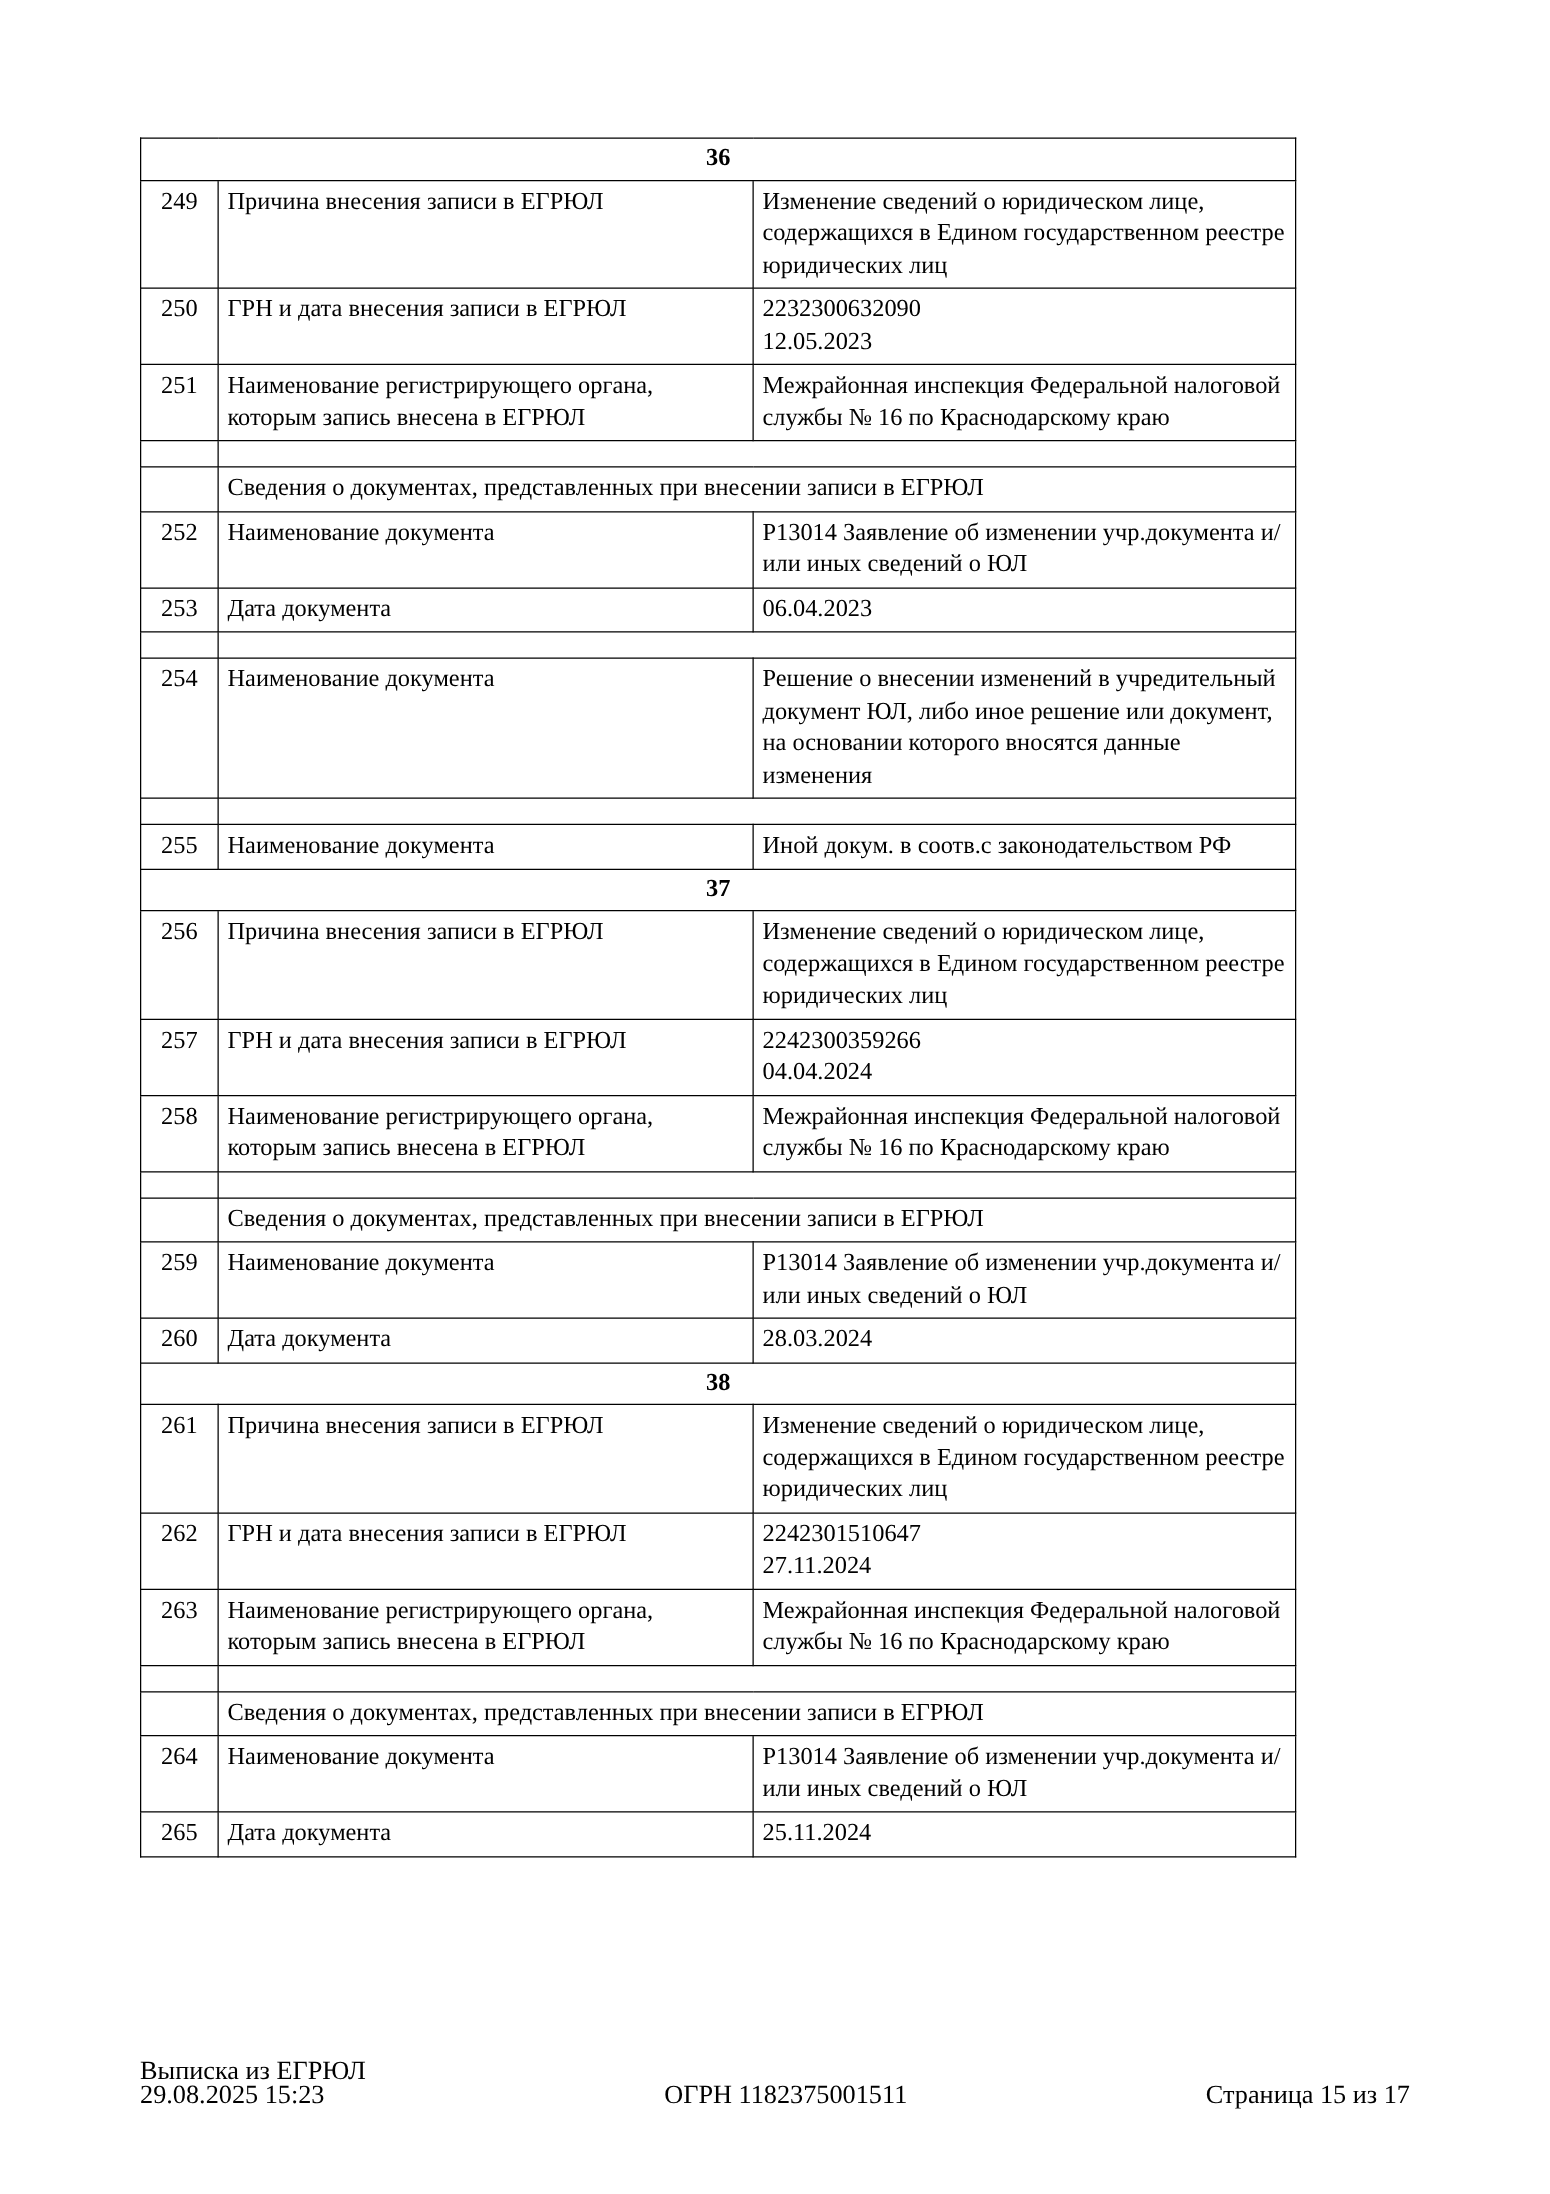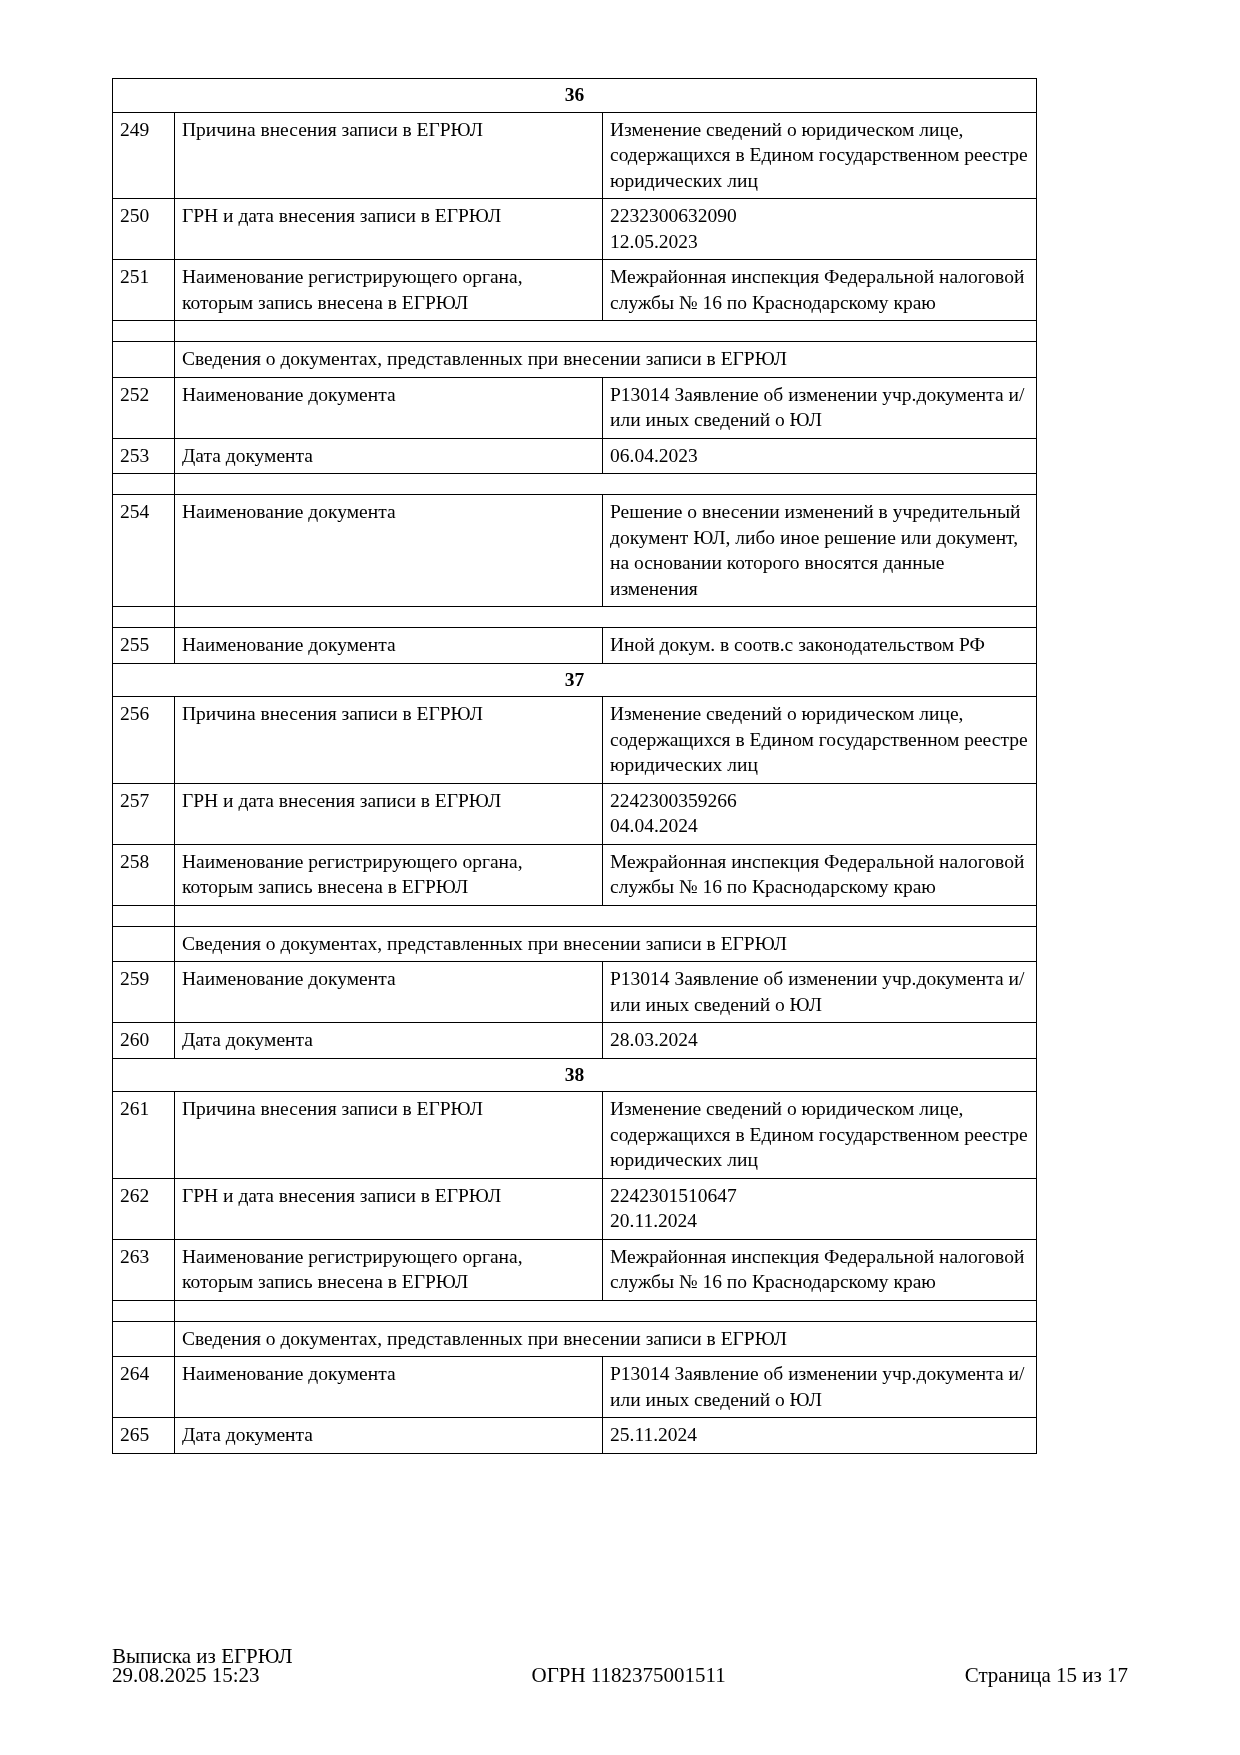--- a/index.html
+++ b/index.html
@@ -12,37 +12,38 @@
     height: 1755px;
     font-family: "Liberation Serif", "DejaVu Serif", serif;
     color: #000000;
     position: relative;
   }
   .page {
     position: relative;
     width: 1240px;
     height: 1755px;
     box-sizing: border-box;
-    padding: 78px 112px 0 112px;
+    padding: 110px 112px 0 112px;
     border-radius: 13px;
   }
   table.egrul {
     border-collapse: collapse;
     width: 924px;
     table-layout: fixed;
   }
   table.egrul td {
     border: 1px solid #000000;
     vertical-align: top;
     font-size: 19.5px;
     line-height: 25.5px;
     padding: 4px 7px 5px 7px;
   }
   td.num {
     width: 62px;
+    text-align: center;
     white-space: nowrap;
   }
   td.label {
     width: 428px;
   }
   td.value {
     width: 434px;
   }
   tr.section td {
     text-align: center;
@@ -193,21 +194,21 @@
         </tr>
         <tr class="data">
           <td class="num">261</td>
           <td class="label">Причина внесения записи в ЕГРЮЛ</td>
           <td class="value" style="white-space: pre-line;">Изменение сведений о юридическом лице, содержащихся в Едином государственном реестре юридических лиц</td>
         </tr>
         <tr class="data">
           <td class="num">262</td>
           <td class="label">ГРН и дата внесения записи в ЕГРЮЛ</td>
           <td class="value" style="white-space: pre-line;">2242301510647
-20.11.2024</td>
+27.11.2024</td>
         </tr>
         <tr class="data">
           <td class="num">263</td>
           <td class="label">Наименование регистрирующего органа, которым запись внесена в ЕГРЮЛ</td>
           <td class="value" style="white-space: pre-line;">Межрайонная инспекция Федеральной налоговой службы № 16 по Краснодарскому краю</td>
         </tr>
         <tr class="spacer">
           <td></td>
           <td colspan="2"></td>
         </tr>

